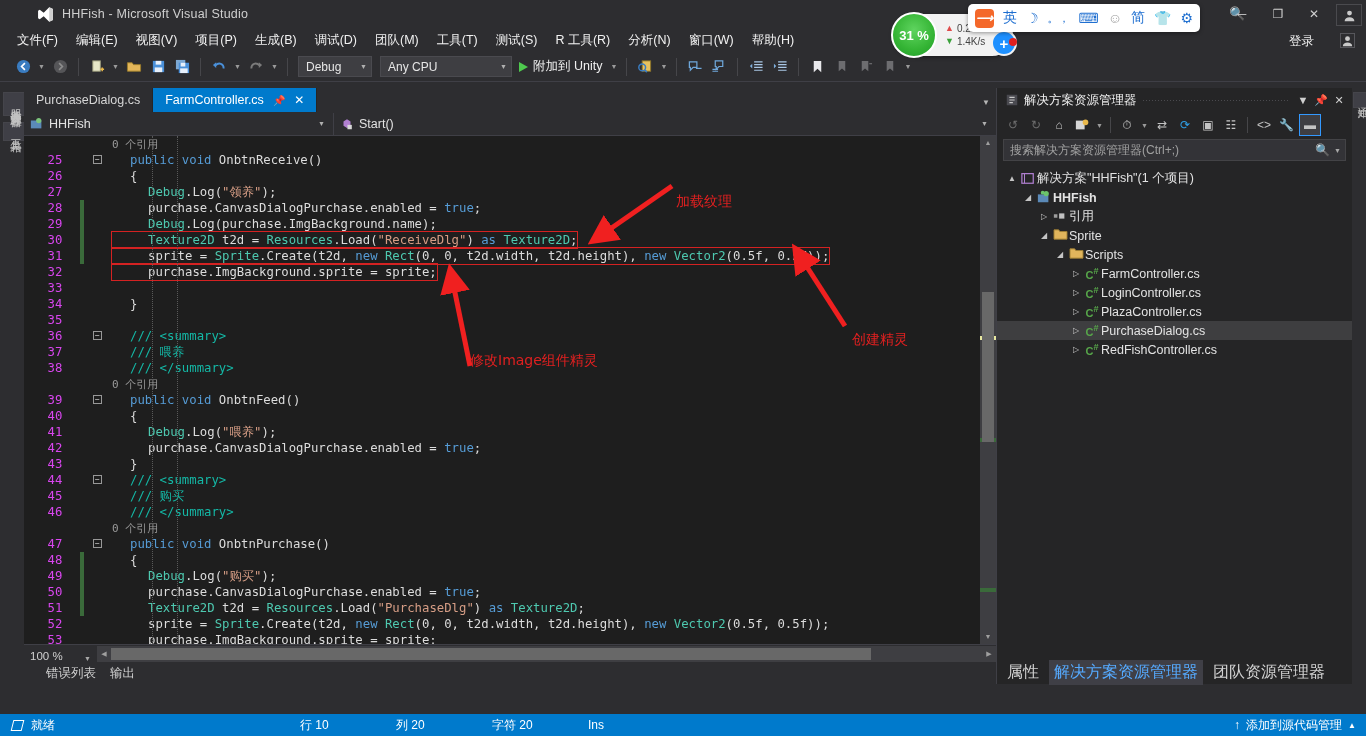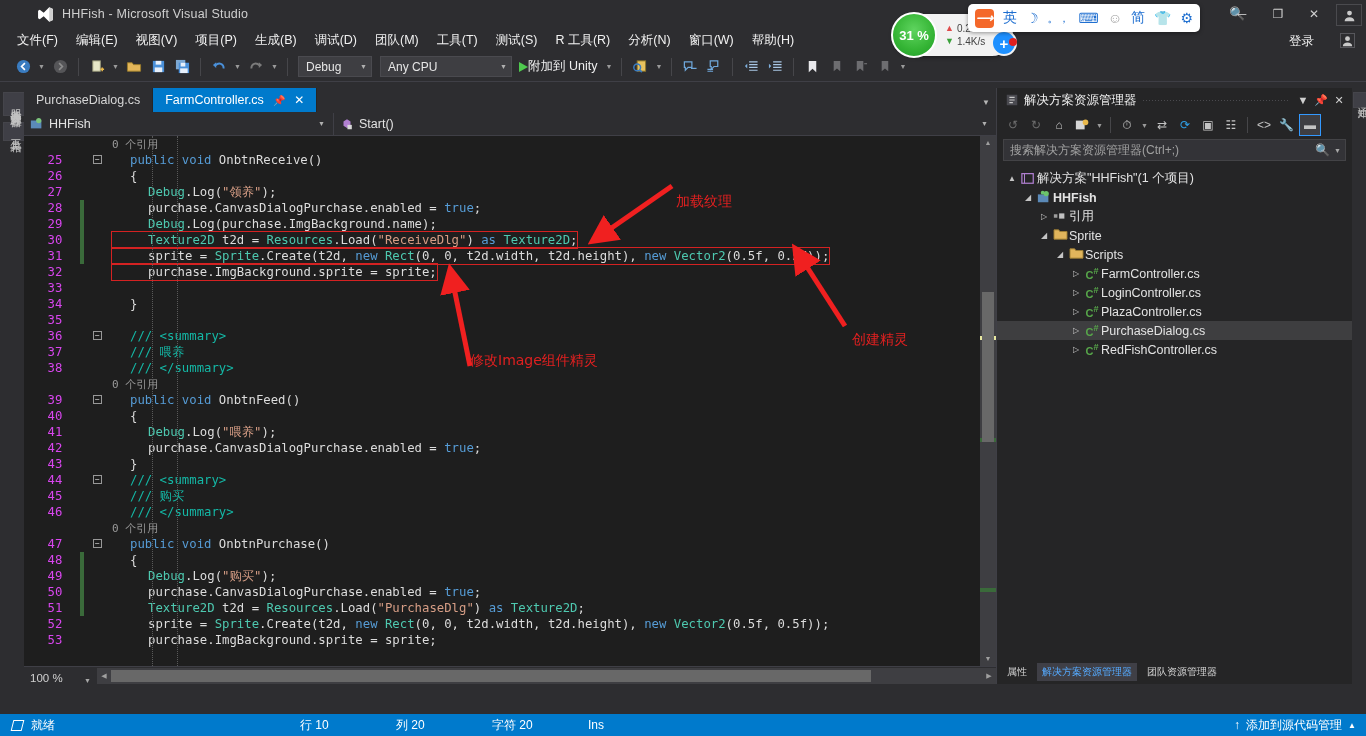--- a/index.html
+++ b/index.html
@@ -67,21 +67,21 @@
   .tb-combo {
     height: 21px; background: #3e3e42; border: 1px solid #4a4a4f;
     color: #e6e6e6; font-size: 12px; display: flex; align-items: center;
     padding: 0 4px 0 7px; margin: 0 3px; position: relative;
   }
   .tb-combo .cb-arrow { margin-left: auto; color: #b0b0b0; font-size: 7px; padding-left: 8px;}
   #combo-debug { width: 74px; }
   #combo-cpu { width: 132px; }
   #run-btn {
     display: flex; align-items: center; height: 22px; padding: 0 4px 0 2px;
-    color: #f0f0f0; font-size: 12.5px;  text-align: center;
+    color: #f0f0f0; font-size: 12.5px; gap: 5px; text-align: center;
   }
   .play-tri {
     width: 0; height: 0; border-left: 9px solid #4ec94e;
     border-top: 5.5px solid transparent; border-bottom: 5.5px solid transparent;
   }
 
   
   #main { position: absolute; top: 88px; left: 0; right: 0; bottom: 52px; display: flex; }
 
   
@@ -200,21 +200,21 @@
     height: 22px; margin: 1px 6px 4px 6px; background: #333337; border: 1px solid #434346;
     display: flex; align-items: center; padding: 0 4px 0 6px;
   }
   #se-search-text { color: #a0a0a0; font-size: 12px; flex: 1; }
   #se-tree { flex: 1; overflow: hidden; padding-top: 4px; font-size: 12.5px; color: #e3e3e3; }
   .trow { height: 19px; display: flex; align-items: center; white-space: nowrap; }
   .trow.sel { background: #3e3e40; }
   .tw { display: inline-block; width: 14px; text-align: center; color: #c5c5c5; font-size: 8px; flex:none;}
   .ticon { width: 18px; text-align: center; flex: none; font-size: 11px; }
   #se-footer { height: 24px; display: flex; align-items: center; gap: 10px; padding-left: 10px; background: #252526; }
-  .se-ftab { font-size: 10px; color: #d2d2d2; }
+  .se-ftab { font-size: 16px; color: #d2d2d2; }
   .se-ftab.active { color: #55aaff; background: #3f3f46; padding: 2px 5px; }
   #rightdock { width: 14px; background: #2d2d30; padding-top: 4px; }
 
   
   #statusbar {
     position: absolute; left: 0; right: 0; bottom: 0; height: 22px;
     background: #007acc; display: flex; align-items: center; color: #ffffff; font-size: 12px;
   }
   #sb-ready { display: flex; align-items: center; gap: 8px; padding-left: 12px; width: 300px;}
   #sb-flag { width: 11px; height: 11px; border: 1.5px solid #ffffff; transform: skewX(-14deg); }
@@ -508,20 +508,24 @@
     <div id="hscrollbar">
       <div id="zoomctl">100 %</div>
       <div id="zoom-caret">▼</div>
       <div id="hs-track">
         <div id="hs-left">◀</div>
         <div id="hs-thumb"></div>
         <div id="hs-right" style="margin-left:auto">▶</div>
       </div>
     </div>
 
+    <div id="lowtabs">
+      <div class="lowtab">错误列表</div>
+      <div class="lowtab">输出</div>
+    </div>
   </div>
 
   <div id="solexp">
     <div id="se-header">
       <svg width="14" height="14" viewBox="0 0 16 16" style="margin-right:5px">
           <rect x="2" y="2" width="12" height="12" fill="#4a4a50"></rect>
           <path d="M5 5h6M5 8h6M5 11h4" stroke="#c8c8c8" stroke-width="1.2"></path>
         </svg>
       <span id="se-title">解决方案资源管理器</span>
       <div id="se-dots"></div>

